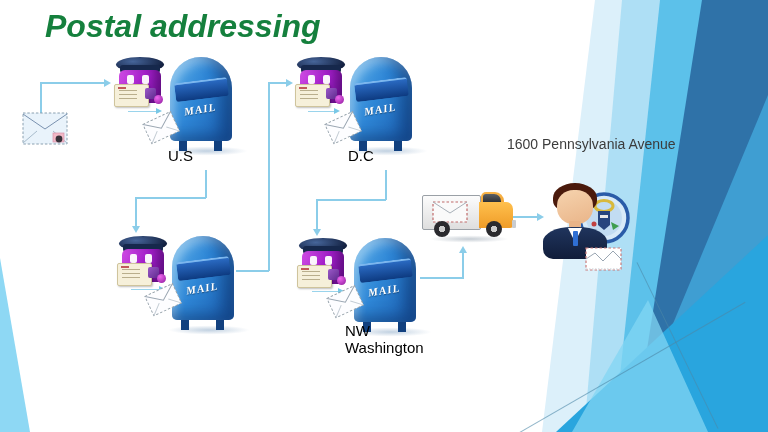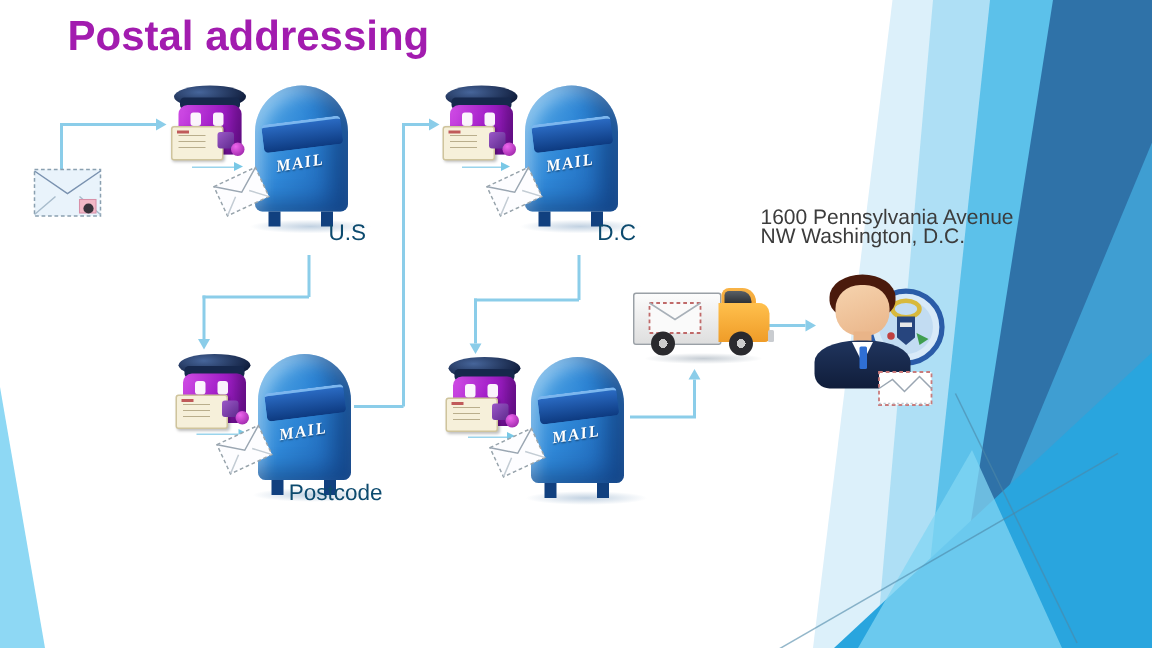--- a/index.html
+++ b/index.html
@@ -10,21 +10,21 @@
   .d0{background:#8ed8f4;clip-path:polygon(0 258px,30px 432px,0 432px);}
   .d1{background:#dcf0fa;clip-path:polygon(595px 0,665px 0,620px 432px,542px 432px);}
   .d2{background:#aedff5;clip-path:polygon(622px 0,678px 0,636px 432px,584px 432px);}
   .d3{background:#5cc1ea;clip-path:polygon(660px 0,712px 0,664px 432px,614px 432px);}
   .d4{background:#2f72a8;clip-path:polygon(702px 0,768px 0,768px 190px,662px 432px,634px 432px);}
   .d5{background:#3f9ed2;clip-path:polygon(768px 95px,768px 310px,664px 432px,628px 432px);}
   .d6{background:#29a5de;clip-path:polygon(768px 235px,768px 432px,556px 432px);}
   .d7{background:rgba(130,214,243,.75);clip-path:polygon(648px 300px,708px 432px,572px 432px);}
   .thinline{position:absolute;height:1px;background:#4d87a6;opacity:.6;}
   
-  .title{position:absolute;left:45px;top:8px;font-size:28px;font-weight:600;color:#a21caf;}
+  .title{position:absolute;left:45px;top:8px;font-size:32px;font-weight:600;color:#15803d;font-style:italic;}
   
   .line{position:absolute;background:#8bcde9;}
   .h{height:1.5px;} .v{width:1.5px;}
   .head{position:absolute;width:0;height:0;}
   .head.r{border-top:4px solid transparent;border-bottom:4px solid transparent;border-left:7px solid #8bcde9;}
   .head.d{border-left:4px solid transparent;border-right:4px solid transparent;border-top:7px solid #8bcde9;}
   .head.u{border-left:4px solid transparent;border-right:4px solid transparent;border-bottom:7px solid #8bcde9;}
   .minihead{border-top:3px solid transparent;border-bottom:3px solid transparent;border-left:6px solid #79c8e6;}
   .miniline{height:1px;background:#9ad4ec;}
   
@@ -55,21 +55,21 @@
   .so-paper{position:absolute;left:2px;top:27px;width:33px;height:21px;background:#f6f0da;
     border:1px solid #cfc49c;border-radius:2px;box-shadow:1px 1px 2px rgba(0,0,0,.25);}
   .so-paper-lines{position:absolute;left:4px;top:5px;width:18px;height:12px;
     background:repeating-linear-gradient(180deg,#b9ae8c 0 1px,transparent 1px 4px);}
   .so-mark{position:absolute;left:3px;top:2px;width:8px;height:2px;background:#c05a5a;}
   .so-stamp{position:absolute;left:33px;top:31px;width:11px;height:11px;border-radius:2px;
     background:linear-gradient(135deg,#9b59c8,#5f2a8e);}
   .so-orb{position:absolute;left:42px;top:38px;width:9px;height:9px;border-radius:50%;
     background:radial-gradient(circle at 35% 30%,#ee66ee,#8c1a9c);}
   
-  .nodelabel{position:absolute;font-size:15px;color:#0c4a6e;text-align:right;line-height:17px;}
+  .nodelabel{position:absolute;font-size:15px;color:#000000;text-align:left;line-height:17px;}
   .caption{position:absolute;left:18px;top:150px;font-size:11px;line-height:14px;color:#222;}
   .address{position:absolute;left:507px;top:138px;font-family:Liberation Sans, sans-serif;
     font-size:14px;line-height:13px;color:#3c3c3c;white-space:nowrap;}
   
   .env{position:absolute;}
   
   .truck{position:absolute;left:422px;top:188px;width:94px;height:54px;}
   .tr-shadow{position:absolute;left:4px;bottom:-1px;width:86px;height:8px;border-radius:50%;
     background:radial-gradient(ellipse,rgba(90,110,130,.35),transparent 65%);}
   .tr-cargo{position:absolute;left:0;top:7px;width:57px;height:33px;border:1px solid #9aa0a6;border-radius:2px;
@@ -255,21 +255,20 @@
     <div class="mb-leg r"></div>
   </div>
   <div class="env" style="left:148px;top:288px;transform:rotate(-25deg)">
     <svg width="32" height="23" viewBox="0 0 32 23">
       <rect x="0.75" y="0.75" width="30.5" height="21.5" fill="#fdfdff" stroke="#98a4ac" stroke-width="1" stroke-dasharray="2.5 1.8"></rect>
       <path d="M1 1 L16 12 L31 1" fill="none" stroke="#9aa6b2"></path>
       <path d="M1 22 L11 13 M31 22 L21 13" fill="none" stroke="#c3ccd4"></path>
     </svg>
   </div>
   <div class="nodelabel" style="left:155px;top:320px;width:100px">
-    <div>Postcode</div>
   </div>
 
   
   <div class="sorter" style="left:295px;top:238px">
     <div class="so-lid"></div>
     <div class="so-lid2"></div>
     <div class="so-body"></div>
     <div class="so-slot a"></div>
     <div class="so-slot b"></div>
     <div class="so-paper">
@@ -290,20 +289,22 @@
     <div class="mb-leg r"></div>
   </div>
   <div class="env" style="left:330px;top:290px;transform:rotate(-25deg)">
     <svg width="32" height="23" viewBox="0 0 32 23">
       <rect x="0.75" y="0.75" width="30.5" height="21.5" fill="#fdfdff" stroke="#98a4ac" stroke-width="1" stroke-dasharray="2.5 1.8"></rect>
       <path d="M1 1 L16 12 L31 1" fill="none" stroke="#9aa6b2"></path>
       <path d="M1 22 L11 13 M31 22 L21 13" fill="none" stroke="#c3ccd4"></path>
     </svg>
   </div>
   <div class="nodelabel" style="left:345px;top:322px;width:100px">
+    <div>NW</div>
+    <div>Washington</div>
   </div>
 
   
   <div class="truck">
     <div class="tr-shadow"></div>
     <div class="tr-cargo">
       <svg width="36" height="22" viewBox="0 0 36 22" style="position:absolute;left:9px;top:5px">
         <rect x="1" y="1" width="34" height="20" fill="#fafafa" stroke="#c06a6a" stroke-width="1.2" stroke-dasharray="2.5 2"></rect>
         <path d="M1 1 L18 12 L35 1" fill="none" stroke="#a8b0b8"></path>
       </svg>
@@ -312,21 +313,20 @@
     <div class="tr-window"></div>
     <div class="tr-cab"></div>
     <div class="tr-bumper"></div>
     <div class="wheel a"></div>
     <div class="wheel b"></div>
   </div>
 
   
   <div class="address">
     <div>1600 Pennsylvania Avenue</div>
-    <div>NW Washington, D.C.</div>
   </div>
 
   
   <div class="person">
     <div class="seal">
       <svg width="52" height="52" viewBox="0 0 52 52">
         <circle cx="26" cy="26" r="24" fill="#d8eaf8" stroke="#2a5ca8" stroke-width="3.5"></circle>
         <circle cx="26" cy="26" r="18" fill="#c2dcf2"></circle>
         <ellipse cx="26" cy="14" rx="9" ry="5.5" fill="none" stroke="#d8b93c" stroke-width="3"></ellipse>
         <path d="M20 19 h12 v14 l-6 5 -6 -5 z" fill="#27457e"></path>

